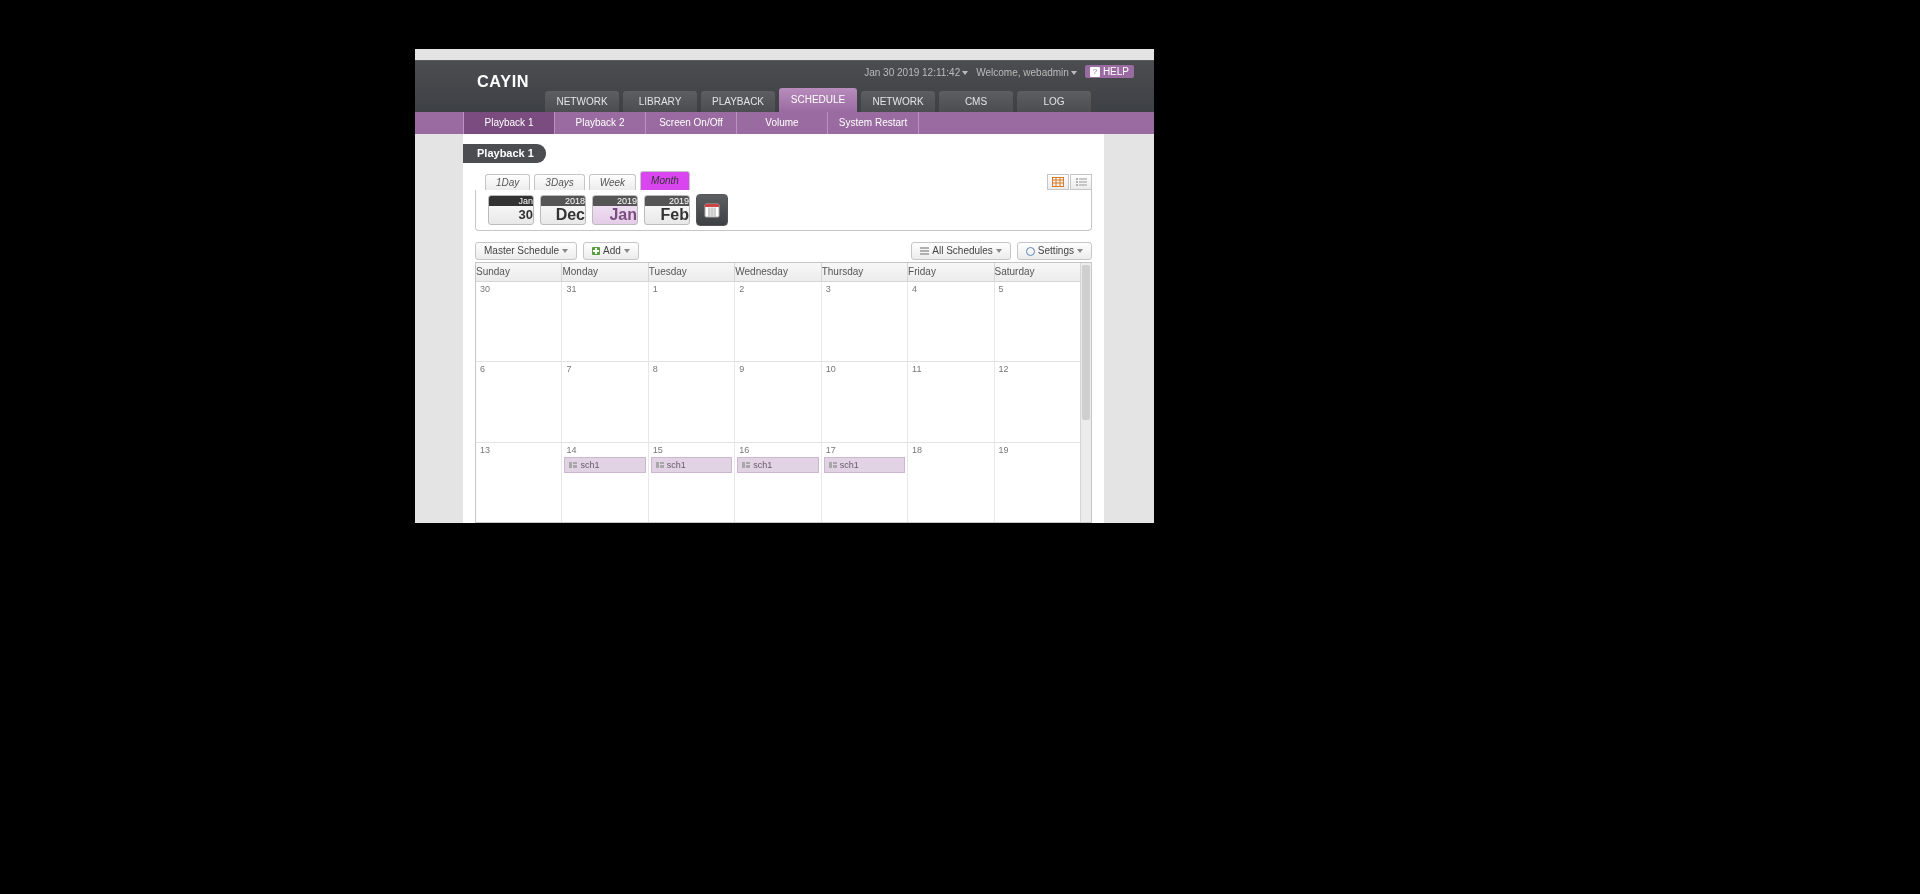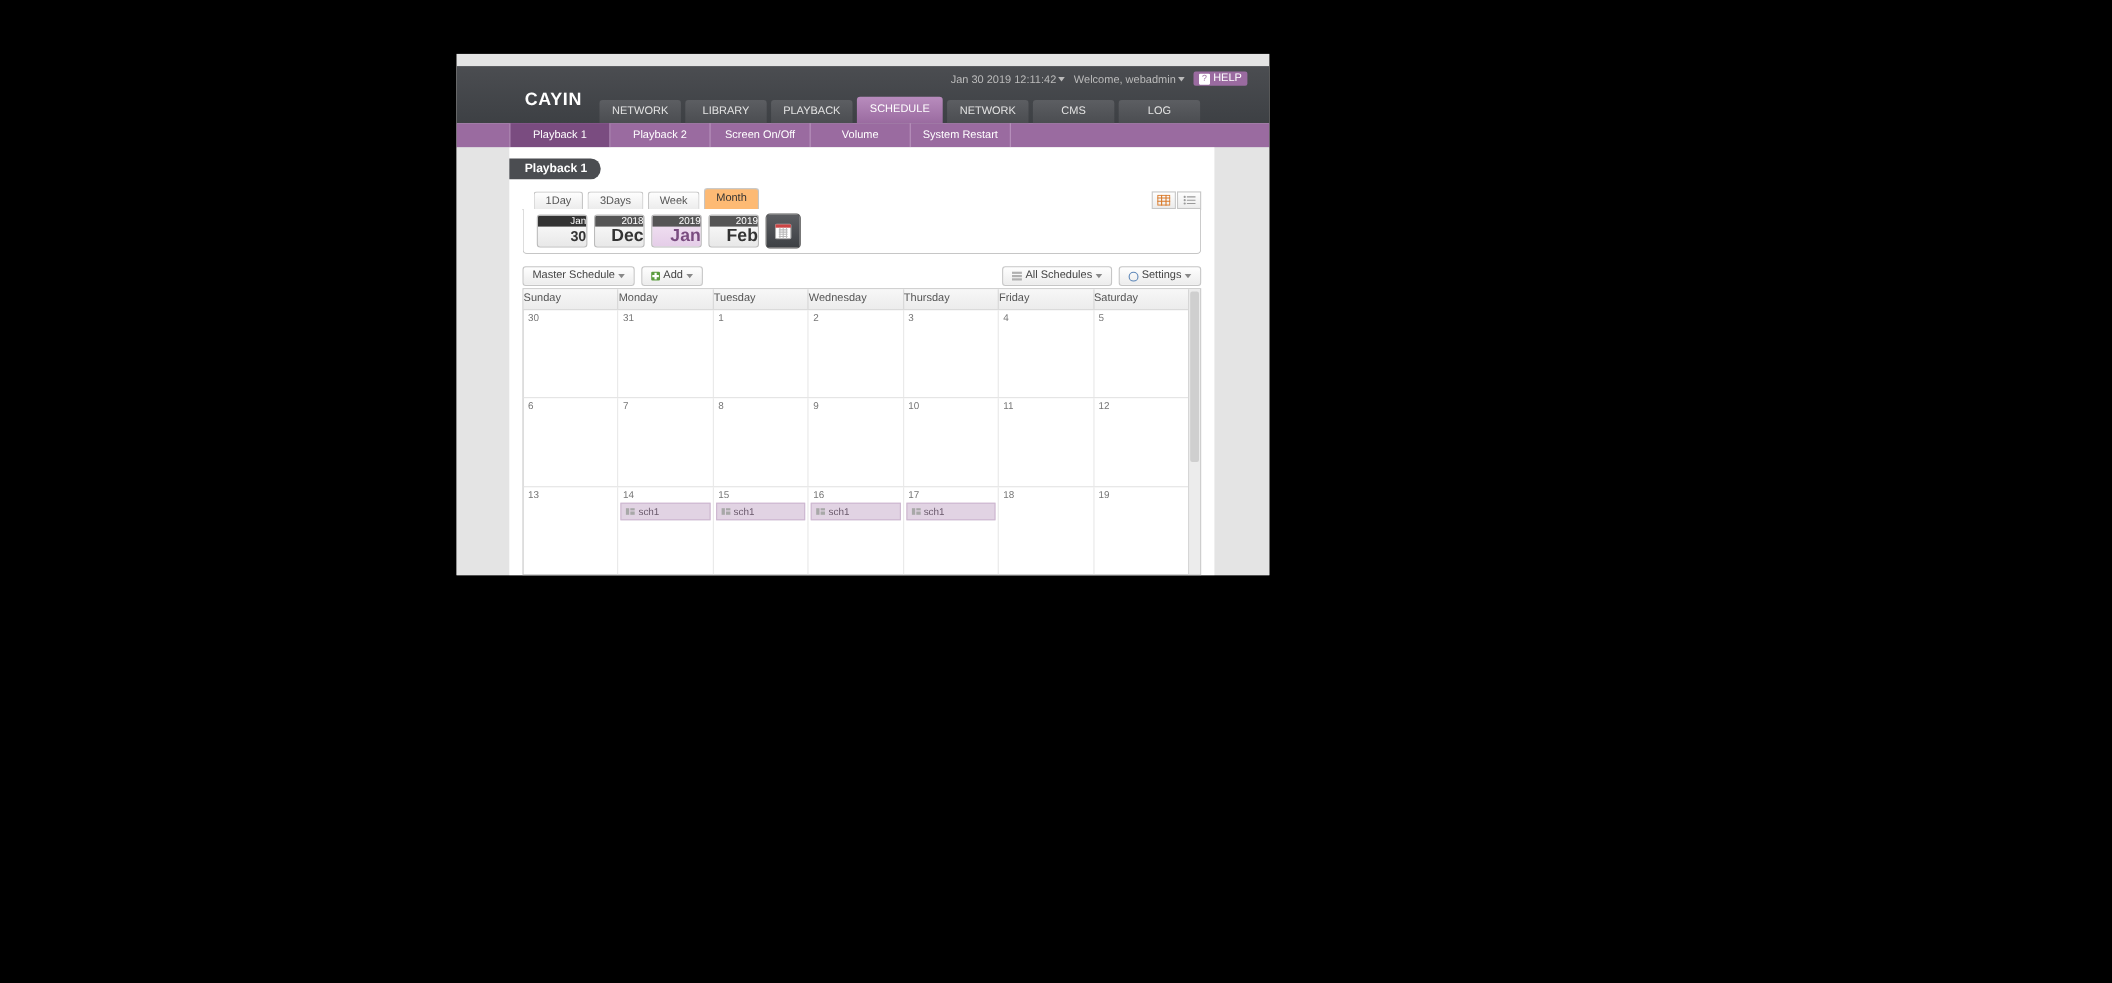--- a/index.html
+++ b/index.html
@@ -28,25 +28,25 @@
     left: 0;
     right: 0;
     top: 11px;
     height: 52px;
     background: linear-gradient(#4b4d51, #3d4044);
     box-shadow: inset 0 1px 0 #5b5d61;
   }
   .logo {
     position: absolute;
     left: 62px;
-    top: 1px;
+    top: 11px;
     height: 40px;
     width: 110px;
     display: flex;
-    align-items: flex-end;
+    align-items: flex-start;
   }
   .logo svg { width: 100px; }
   .topline {
     position: absolute;
     right: 20px;
     top: 5px;
     display: flex;
     align-items: flex-end;
     gap: 8px;
     font-size: 10px;
@@ -186,23 +186,24 @@
     line-height: 15px;
     padding: 0 10px;
     border: 1px solid #c6c6c6;
     border-bottom: 1px solid #fff;
     border-radius: 3px 3px 0 0;
     background: linear-gradient(#fefefe,#ececec);
     font-size: 10px;
     cursor: pointer;
     margin-bottom: -1px;
     color: #555;
+    font-style: italic;
   }
   .vtab.active {
-    background: #fdba74;
+    background: #d946ef;
     height: 18px;
     line-height: 18px;
     margin-top: -3px;
     color: #333;
   }
   .mode-toggle {
     margin-left: auto;
     display: flex;
     gap: 1px;
   }

